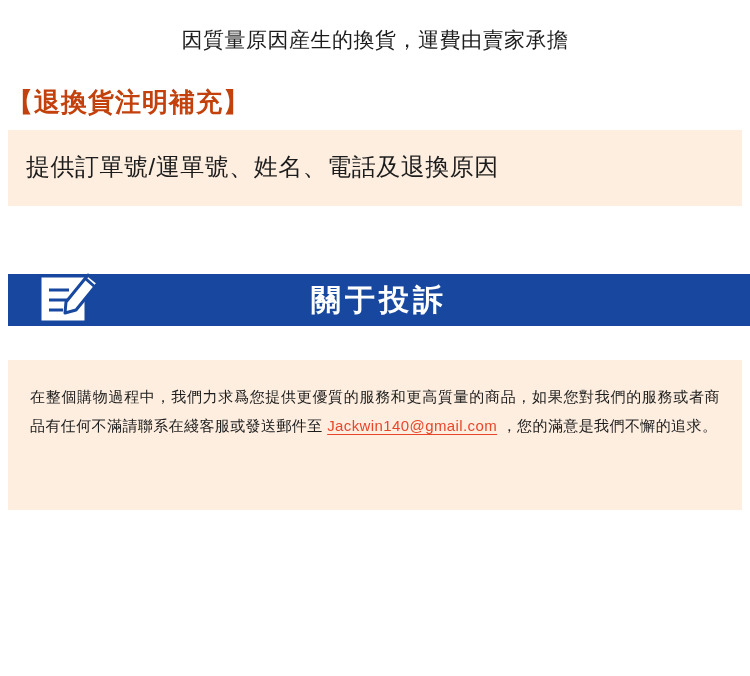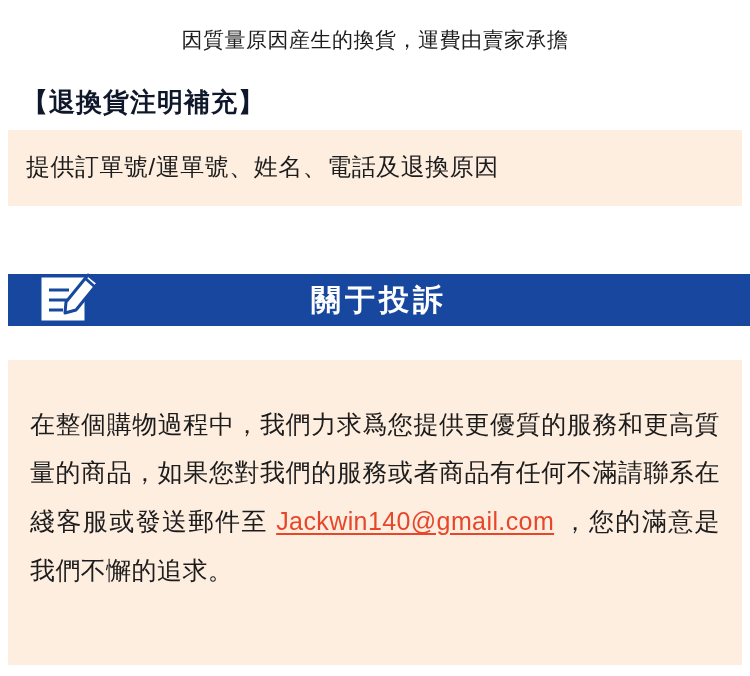--- a/index.html
+++ b/index.html
@@ -28,24 +28,24 @@
     font-size: 21px;
     line-height: 1.55;
     color: #1c1c1c;
     text-align: center;
     letter-spacing: 0.5px;
     padding: 6px 0;
   }
 
   
   .bracket-heading {
-    margin: 22px 0 10px 22px;
+    margin: 22px 0 10px 7px;
     font-size: 26px;
     font-weight: bold;
-    color: #0f172a;
+    color: #c2410c;
     letter-spacing: 1px;
   }
 
   
   .note-box {
     background: #fdeee0;
     margin: 0 8px;
     padding: 16px 18px 18px 18px;
   }
   .note-line {
@@ -91,26 +91,25 @@
     z-index: 3;
   }
 
   
   .complaint-box {
     background: #fdeee0;
     margin: 32px 8px 0 8px;
     padding: 22px 22px 70px 22px;
   }
   .complaint-text {
-    font-size: 25px;
+    font-size: 15px;
     line-height: 1.95;
     color: #1c1c1c;
     letter-spacing: 0.4px;
     text-align: justify;
-    margin-top: 18px;
   }
   .email-link {
     color: #e8462a;
     text-decoration: underline;
     text-underline-offset: 3px;
   }
 </style>
 </head>
 <body>
 

